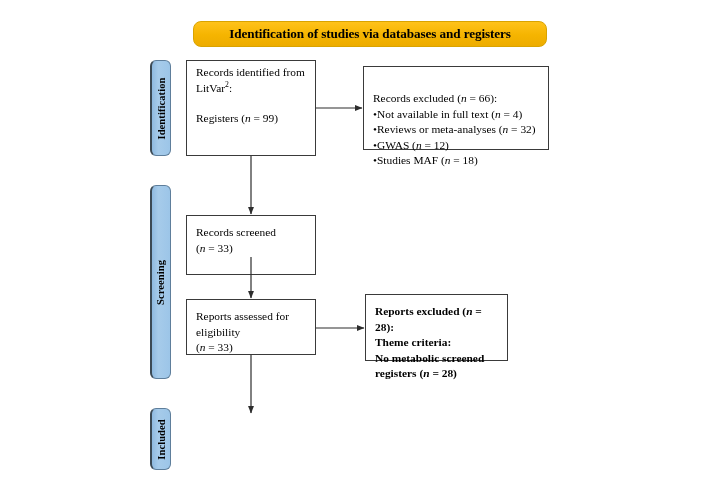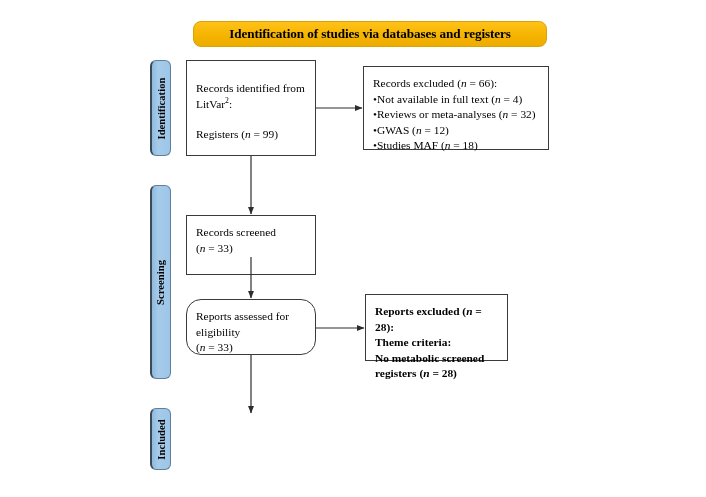--- a/index.html
+++ b/index.html
@@ -87,25 +87,25 @@
   .bullet-line { white-space: nowrap; }
 
   #box-identified  { left: 186px; top: 60px;  width: 130px; height: 96px; }
   #box-excluded-1  { left: 363px; top: 66px;  width: 186px; height: 84px; }
   #box-screened    { left: 186px; top: 215px; width: 130px; height: 60px; }
   #box-eligibility { left: 186px; top: 299px; width: 130px; height: 56px; }
   #box-excluded-2  { left: 365px; top: 294px; width: 143px; height: 67px; font-weight: bold; }
   #box-included    { left: 186px; top: 414px; width: 130px; height: 55px; }
 
   
-  #box-identified { padding-top: 20px; }
+  #box-identified { padding-top: 4px; }
   #box-screened   { padding-top: 9px; }
-  #box-eligibility{ padding-top: 9px; border-radius: 15px; }
+  #box-eligibility{ padding-top: 9px; }
   #box-included   { padding-top: 9px; }
-  #box-excluded-1 { padding-top: 9px; }
+  #box-excluded-1 { padding-top: 24px; }
   #box-excluded-2 { padding-top: 9px; }
 
   .nitalic { font-style: italic; }
   sup { font-size: 0.68em; vertical-align: super; line-height: 0; }
 
   
   #connectors {
     position: absolute;
     left: 0; top: 0;
     width: 706px; height: 497px;

